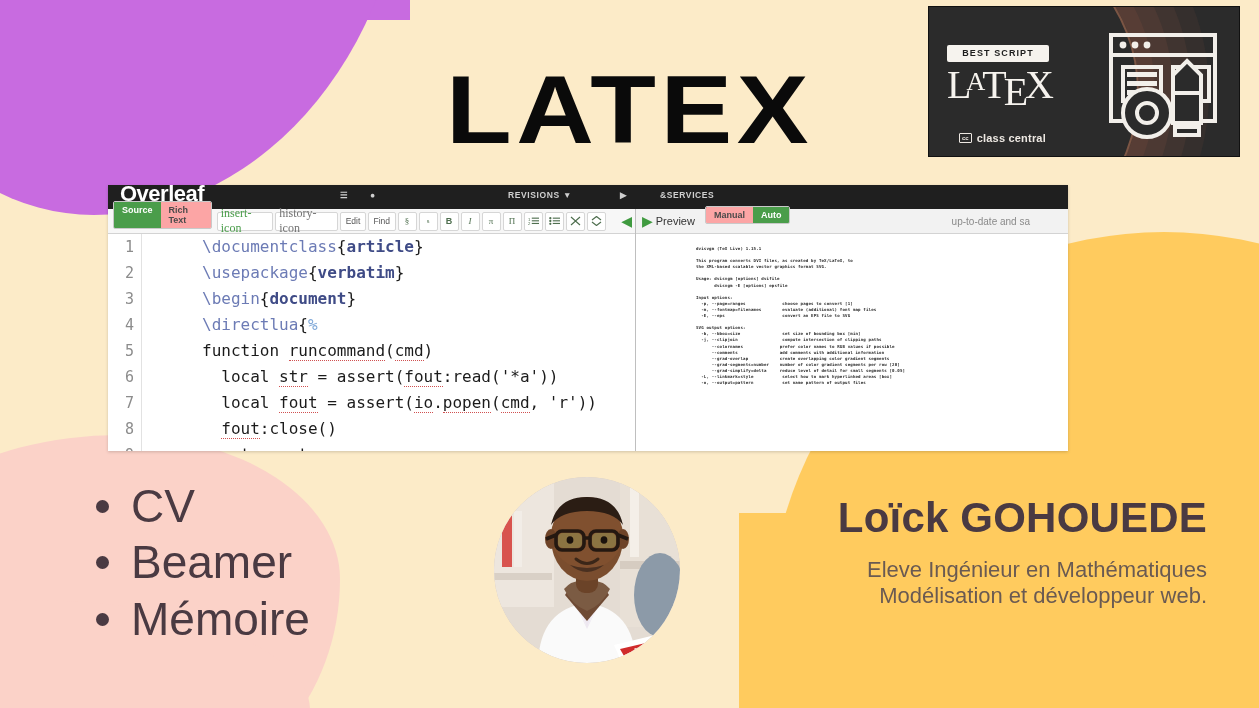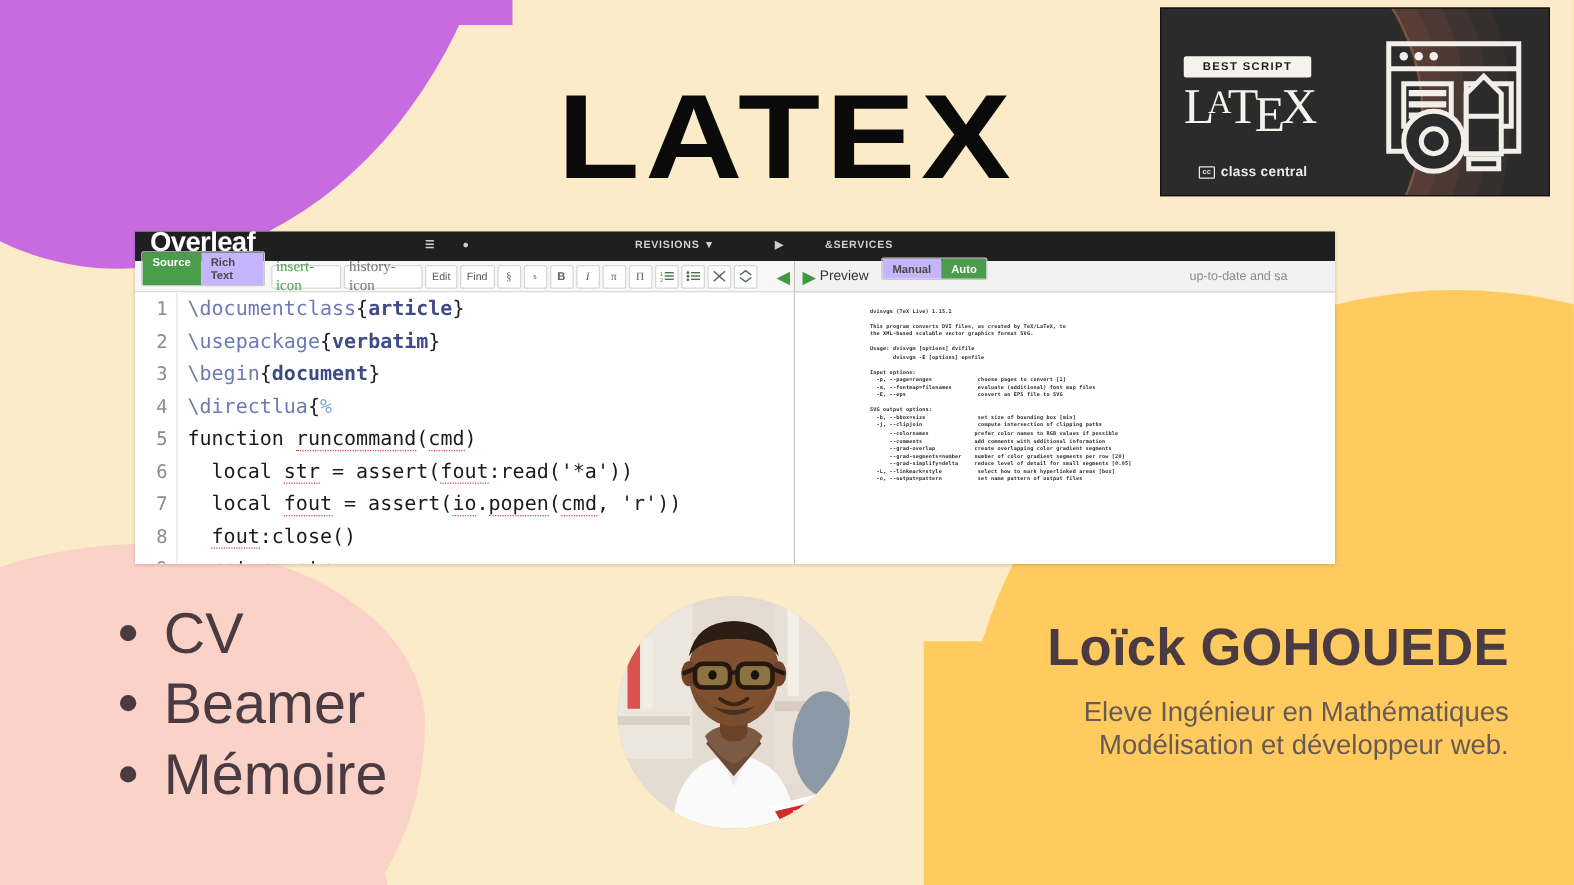--- a/index.html
+++ b/index.html
@@ -161,21 +161,21 @@
 
   .toolbar{
     height:25px; background:#F7F7F7;
     border-bottom:1px solid #D3D3D3;
     display:flex; align-items:center; gap:0;
     padding:0 3px;
   }
   .seg{ display:flex; margin:0 4px 12px 2px; border:1px solid #c9c9c9; border-radius:2px; overflow:hidden;}
   .seg div{
     font-size:9px; font-weight:bold; padding:3px 8px;
-    background:#c4b5fd; color:#4a4a4a;
+    background:#fca5a5; color:#4a4a4a;
   }
   .seg div.on{ background:#4A9D4A; color:#fff;}
   .tb-btn{
     min-width:19px; height:19px; margin:0 1px;
     border:1px solid #d6d6d6; border-radius:2px;
     background:#fff; color:#4F6F4F;
     font-size:9px; display:flex; align-items:center;
     justify-content:center; padding:0 3px;
     font-family:"Liberation Serif", serif;
   }
@@ -185,21 +185,21 @@
   .codearea{ position:relative; height:217px; overflow:hidden; background:#fff; }
   .gutter{
     position:absolute; left:0; top:0; bottom:0; width:34px;
     background:#fff; border-right:1px solid #E2E2E2;
   }
   .gutter div{
     font-family:"DejaVu Sans Mono", monospace;
     font-size:15px; color:#8C8C8C;
     text-align:right; padding-right:7px; line-height:26px;
   }
-  .codelines{ padding-left:42px; }
+  .codelines{ padding-left:58px;margin-left:36px; }
   .codelines div{
     font-family:"DejaVu Sans Mono", monospace;
     font-size:16px; line-height:26px;
     color:#1b1b1b; white-space:pre;
   }
   .k{ color:#6C7BB5; }
   .b{ color:#3F4B86; font-weight:bold; }
   .c{ color:#7FA8D8; }
   .sp{ border-bottom:1.5px dotted #D05050; }
 

